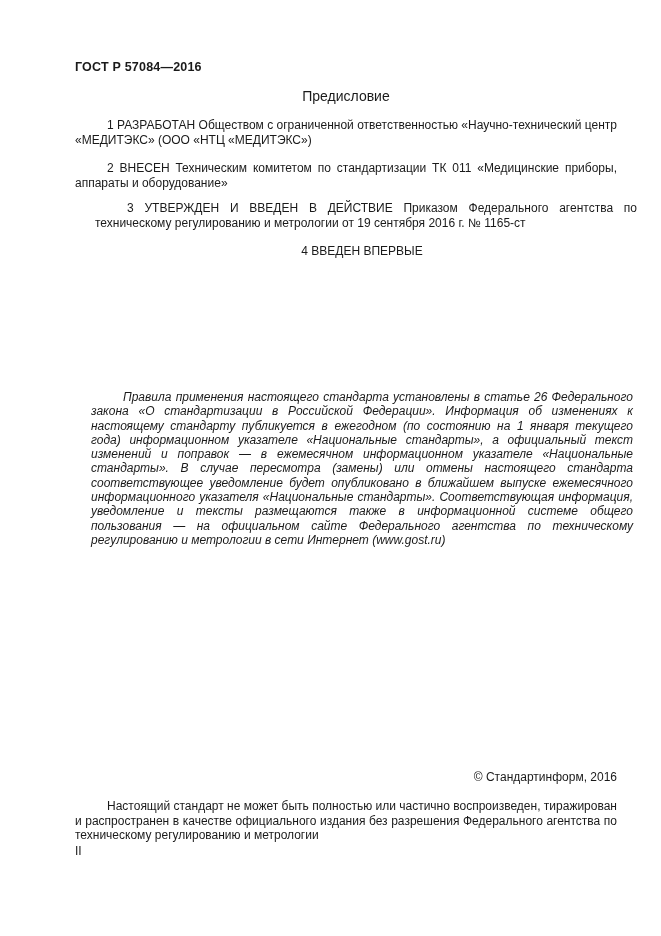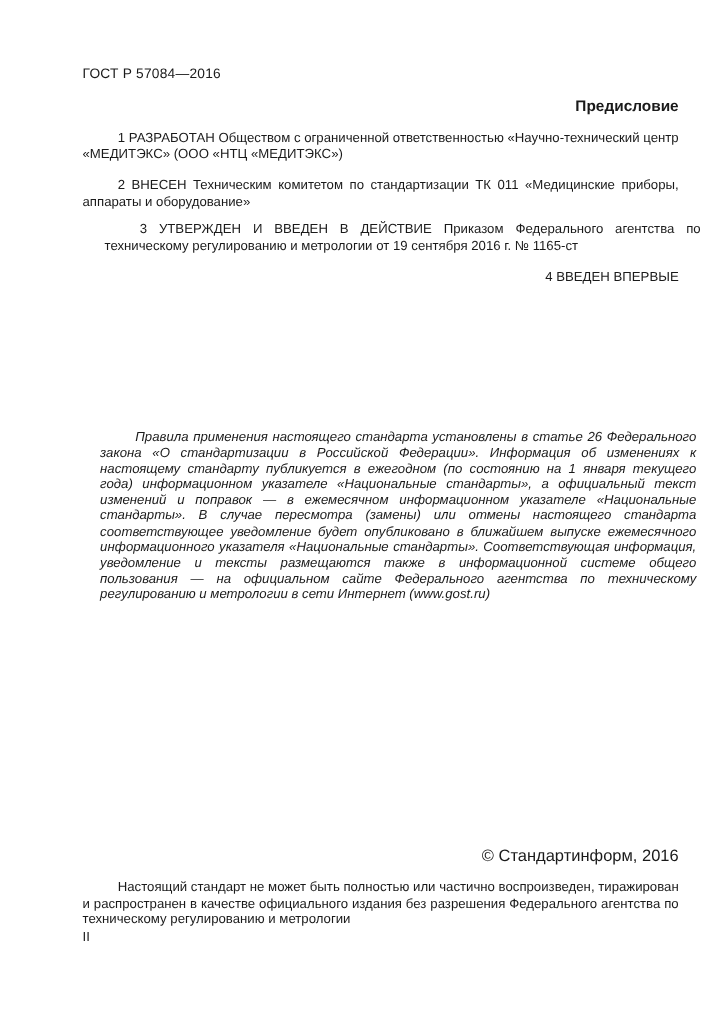--- a/index.html
+++ b/index.html
@@ -18,67 +18,67 @@
     width: 661px;
     height: 936px;
     background: #ffffff;
     overflow: hidden;
   }
   .doc-code {
     position: absolute;
     left: 75px;
     top: 60px;
     font-size: 12.5px;
-    font-weight: normal;
+    font-weight: bold;
     letter-spacing: 0.2px;
     white-space: nowrap;
   }
   .page-title {
     position: absolute;
     left: 75px;
     top: 88px;
     width: 542px;
-    text-align: right;
+    text-align: center;
     font-size: 14px;
-    font-weight: bold;
+    font-weight: normal;
   }
   .para {
     position: absolute;
     left: 75px;
     width: 542px;
     margin: 0;
     font-size: 12px;
     line-height: 15px;
     text-align: justify;
     text-indent: 32px;
   }
   .p1 { top: 118px; }
   .p2 { top: 161px; }
   .p3 { top: 201px; margin-left: 20px; }
-  .p4 { top: 244px; text-align: right; }
+  .p4 { top: 244px; text-align: center; }
   .legal-note {
     position: absolute;
     left: 75px;
     top: 374px;
     width: 542px;
     margin: 16px;
     font-size: 12px;
     line-height: 14.3px;
     font-style: italic;
     text-align: justify;
     text-indent: 32px;
   }
   .copyright {
     position: absolute;
     left: 75px;
     top: 770px;
     width: 542px;
     margin: 0;
     text-align: right;
-    font-size: 15px;
+    font-size: 12px;
   }
   .restriction {
     position: absolute;
     left: 75px;
     top: 799px;
     width: 542px;
     margin: 0;
     font-size: 12px;
     line-height: 14.6px;
     text-align: justify;

